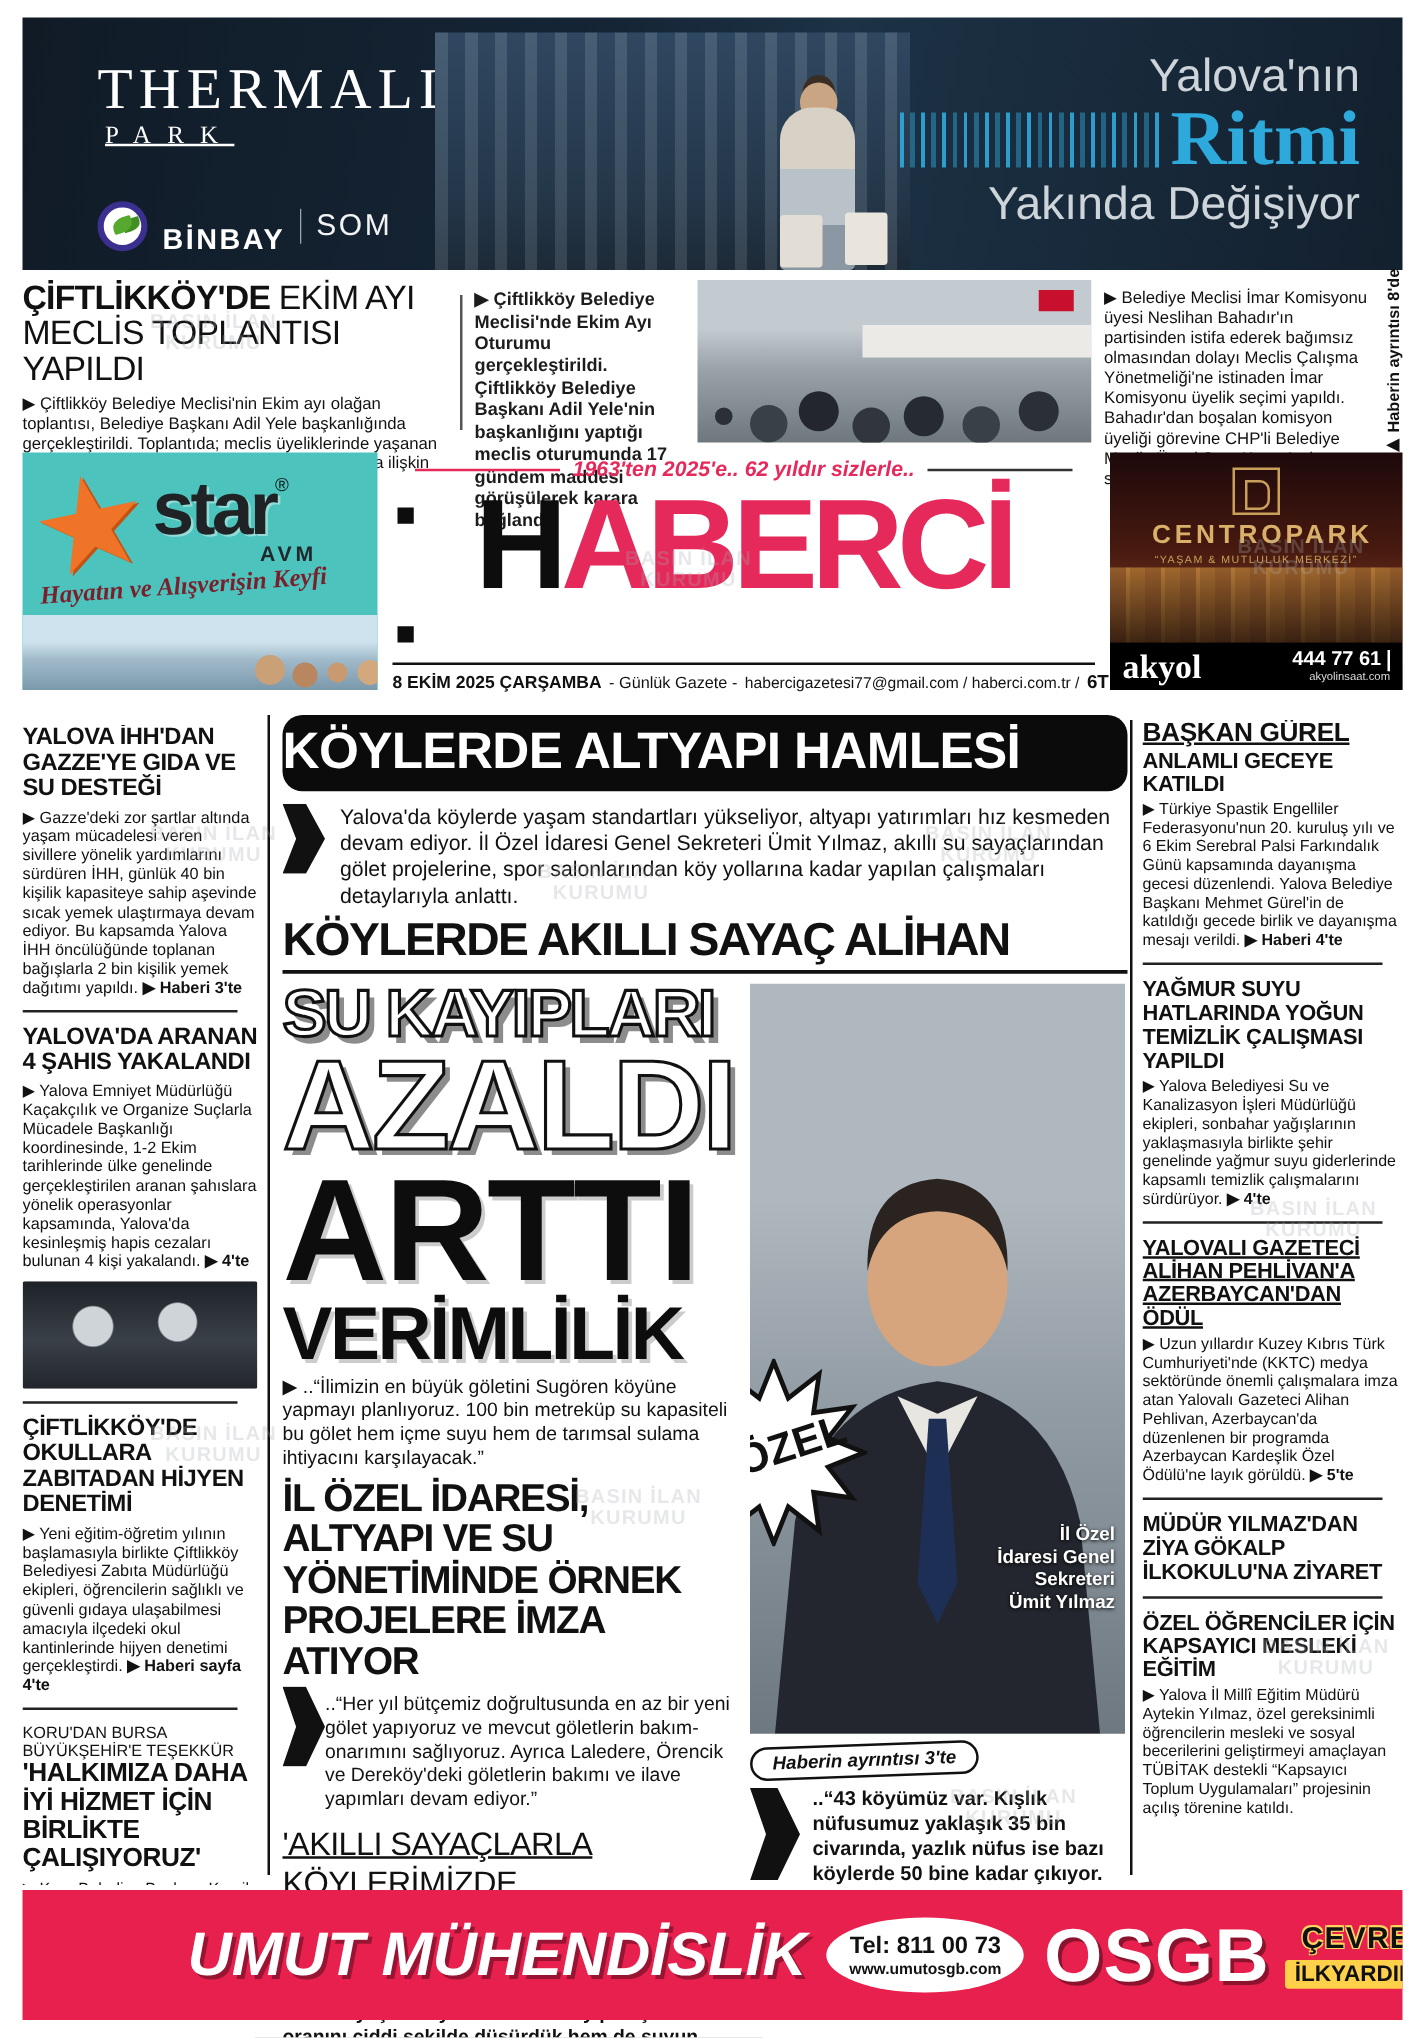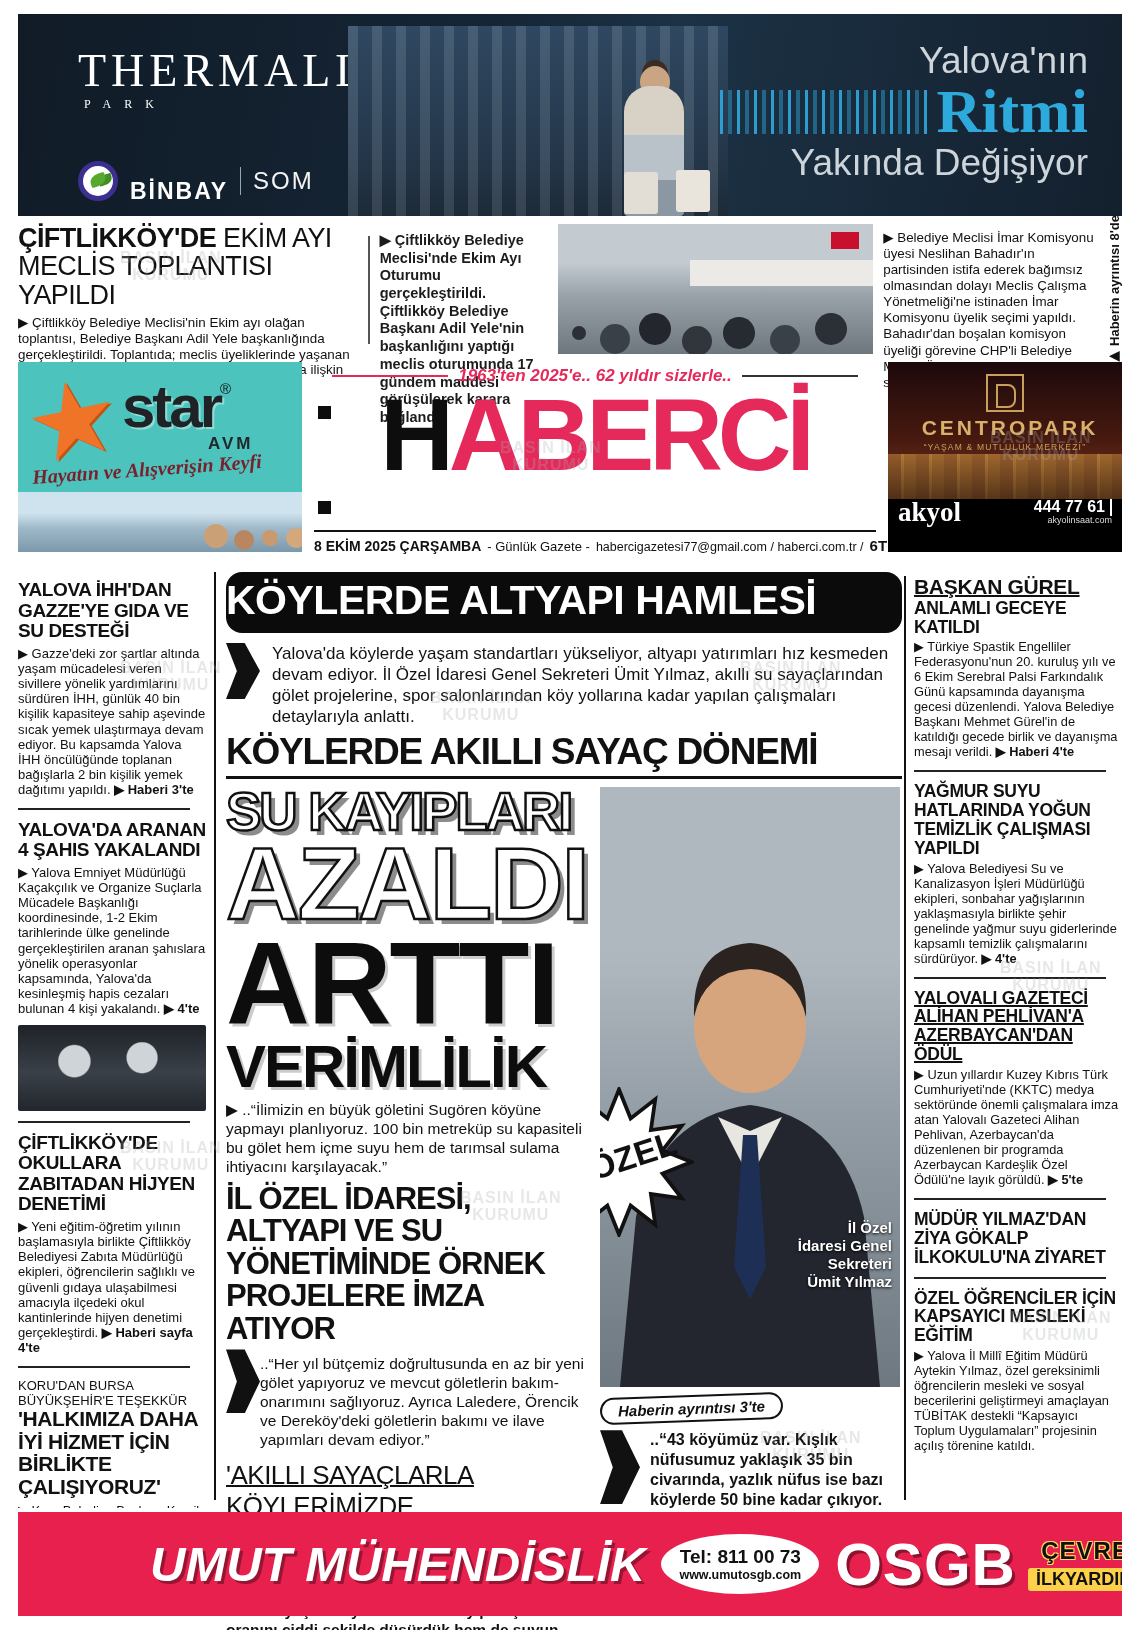--- a/index.html
+++ b/index.html
@@ -7,21 +7,21 @@
         font-family:"Liberation Sans",sans-serif;color:#111;overflow:hidden;}
   .pre{white-space:pre-line;}
   
   .wm{position:absolute;z-index:30;color:#a7adb3;opacity:.28;font-weight:bold;font-size:16px;
       line-height:1.05;letter-spacing:1px;text-align:center;white-space:pre-line;pointer-events:none;}
   
   .topad{position:absolute;left:18px;top:14px;width:1104px;height:202px;overflow:hidden;color:#fff;
          background:linear-gradient(100deg,#101b26 0%,#152536 42%,#1c3245 58%,#13202e 100%);}
   .thermall{position:absolute;left:60px;top:34px;font-family:"Liberation Serif","DejaVu Serif",serif;
             font-size:46px;letter-spacing:5px;line-height:1;}
-  .thermall-park{font-size:12px;letter-spacing:13px;margin-top:4px;padding-left:6px;}
+  .thermall-park{font-size:20px;letter-spacing:13px;margin-top:4px;padding-left:6px;text-decoration:underline;}
   .partner-row{position:absolute;left:60px;top:142px;display:flex;align-items:center;gap:12px;}
   .logo-circle{width:40px;height:40px;border-radius:50%;background:#fff;border:5px solid #3b2f8f;
                position:relative;box-sizing:border-box;}
   .logo-circle::after{content:"";position:absolute;left:7px;top:8px;width:16px;height:12px;
                background:#57a82e;border-radius:60% 10% 60% 10%;transform:rotate(-18deg);
                box-shadow:7px 2px 0 -1px #3f8f23;}
   .binbay{font-weight:bold;font-size:23px;letter-spacing:2px;margin-top:22px;}
   .pdiv{width:1px;height:28px;background:#93a7b5;}
   .som{font-size:24px;letter-spacing:2px;font-weight:400;opacity:.95;}
   .topad-photo{position:absolute;left:330px;top:12px;width:380px;height:190px;
@@ -96,22 +96,22 @@
   .centro{width:234px;height:190px;position:relative;overflow:hidden;text-align:center;
         background:linear-gradient(180deg,#1d090b 0%,#46190f 40%,#6e3420 66%,#170a0b 100%);}
   .centro-logo{width:38px;height:38px;border:2.5px solid #c9a05a;margin:12px auto 4px;position:relative;box-sizing:border-box;}
   .centro-logo::after{content:"";position:absolute;left:8px;top:8px;width:16px;height:20px;
         border:2.5px solid #c9a05a;border-radius:0 8px 8px 0;}
   .centro-name{font-size:21px;letter-spacing:3px;color:#d8b06a;font-weight:bold;padding-left:10px;}
   .centro-slogan{font-size:8.5px;letter-spacing:1.2px;color:#c9a05a;margin-top:2px;}
   .centro-building{position:absolute;bottom:38px;left:0;right:0;height:60px;
         background:linear-gradient(0deg,rgba(20,10,8,.65),rgba(255,170,80,.18)),
         repeating-linear-gradient(90deg,#7b4a22 0 13px,#a06c30 13px 16px,#8a5826 16px 28px);}
-  .centro-strip{position:absolute;bottom:0;left:0;right:0;height:53px;background:#000;
-        display:flex;justify-content:space-between;padding:0 10px;box-sizing:border-box;}
+  .centro-strip{position:absolute;bottom:0;left:0;right:0;height:38px;background:#000;
+        display:flex;align-items:center;justify-content:space-between;padding:0 10px;box-sizing:border-box;}
   .akyol{font-family:"Liberation Serif","DejaVu Serif",serif;color:#fff;font-size:27px;font-weight:bold;line-height:1;}
   .centro-tel{color:#fff;text-align:right;line-height:1.05;}
   .centro-tel .ph{font-weight:bold;font-size:16px;border-right:2px solid #fff;padding-right:5px;}
   .centro-site{font-size:9px;color:#ddd;}
   
   .main{position:absolute;left:18px;top:556px;width:1104px;height:952px;}
   .vrule{position:absolute;width:2px;background:#111;}
   .lc{position:absolute;left:0;top:24px;width:188px;height:928px;overflow:hidden;}
   .lc h3{font-size:19px;line-height:1.08;margin:0 0 4px;letter-spacing:-.4px;}
   .lc p{font-size:13px;line-height:1.17;margin:0;}
@@ -330,21 +330,21 @@
         <p><span>▶ Koru Belediye Başkanı Kamil Yaman, Koru Beldesi'nin içme suyu altyapı çalışmalarında kullanılmak üzere ihtiyaç duyulan 2 kilometre uzunluğundaki su borularının temininde destek olan Bursa Büyükşehir Belediye Başkanı Mustafa Bozbey'e teşekkür etti.</span><br></p>
       </article>
     </aside>
 
     <section class="cc">
       <div class="banner">KÖYLERDE ALTYAPI HAMLESİ</div>
       <div class="intro">
         <span class="arrow"></span>
         <p>Yalova'da köylerde yaşam standartları yükseliyor, altyapı yatırımları hız kesmeden devam ediyor. İl Özel İdaresi Genel Sekreteri Ümit Yılmaz, akıllı su sayaçlarından gölet projelerine, spor salonlarından köy yollarına kadar yapılan çalışmaları detaylarıyla anlattı.</p>
       </div>
-      <div class="sub1">KÖYLERDE AKILLI SAYAÇ DÖNEMİ</div>
+      <div class="sub1">KÖYLERDE AKILLI SAYAÇ ALİHAN</div>
 
       <div class="cols">
         <div class="ctext">
           <div class="bigblock">
             <div class="out b1">SU KAYIPLARI</div>
             <div class="out b2">AZALDI</div>
             <div class="solid b4">ARTTI</div>
             <div class="solid b3">VERİMLİLİK</div>
           </div>
           <p class="q">▶ ..“İlimizin en büyük göletini Sugören köyüne yapmayı planlıyoruz. 100 bin metreküp su kapasiteli bu gölet hem içme suyu hem de tarımsal sulama ihtiyacını karşılayacak.”</p>

